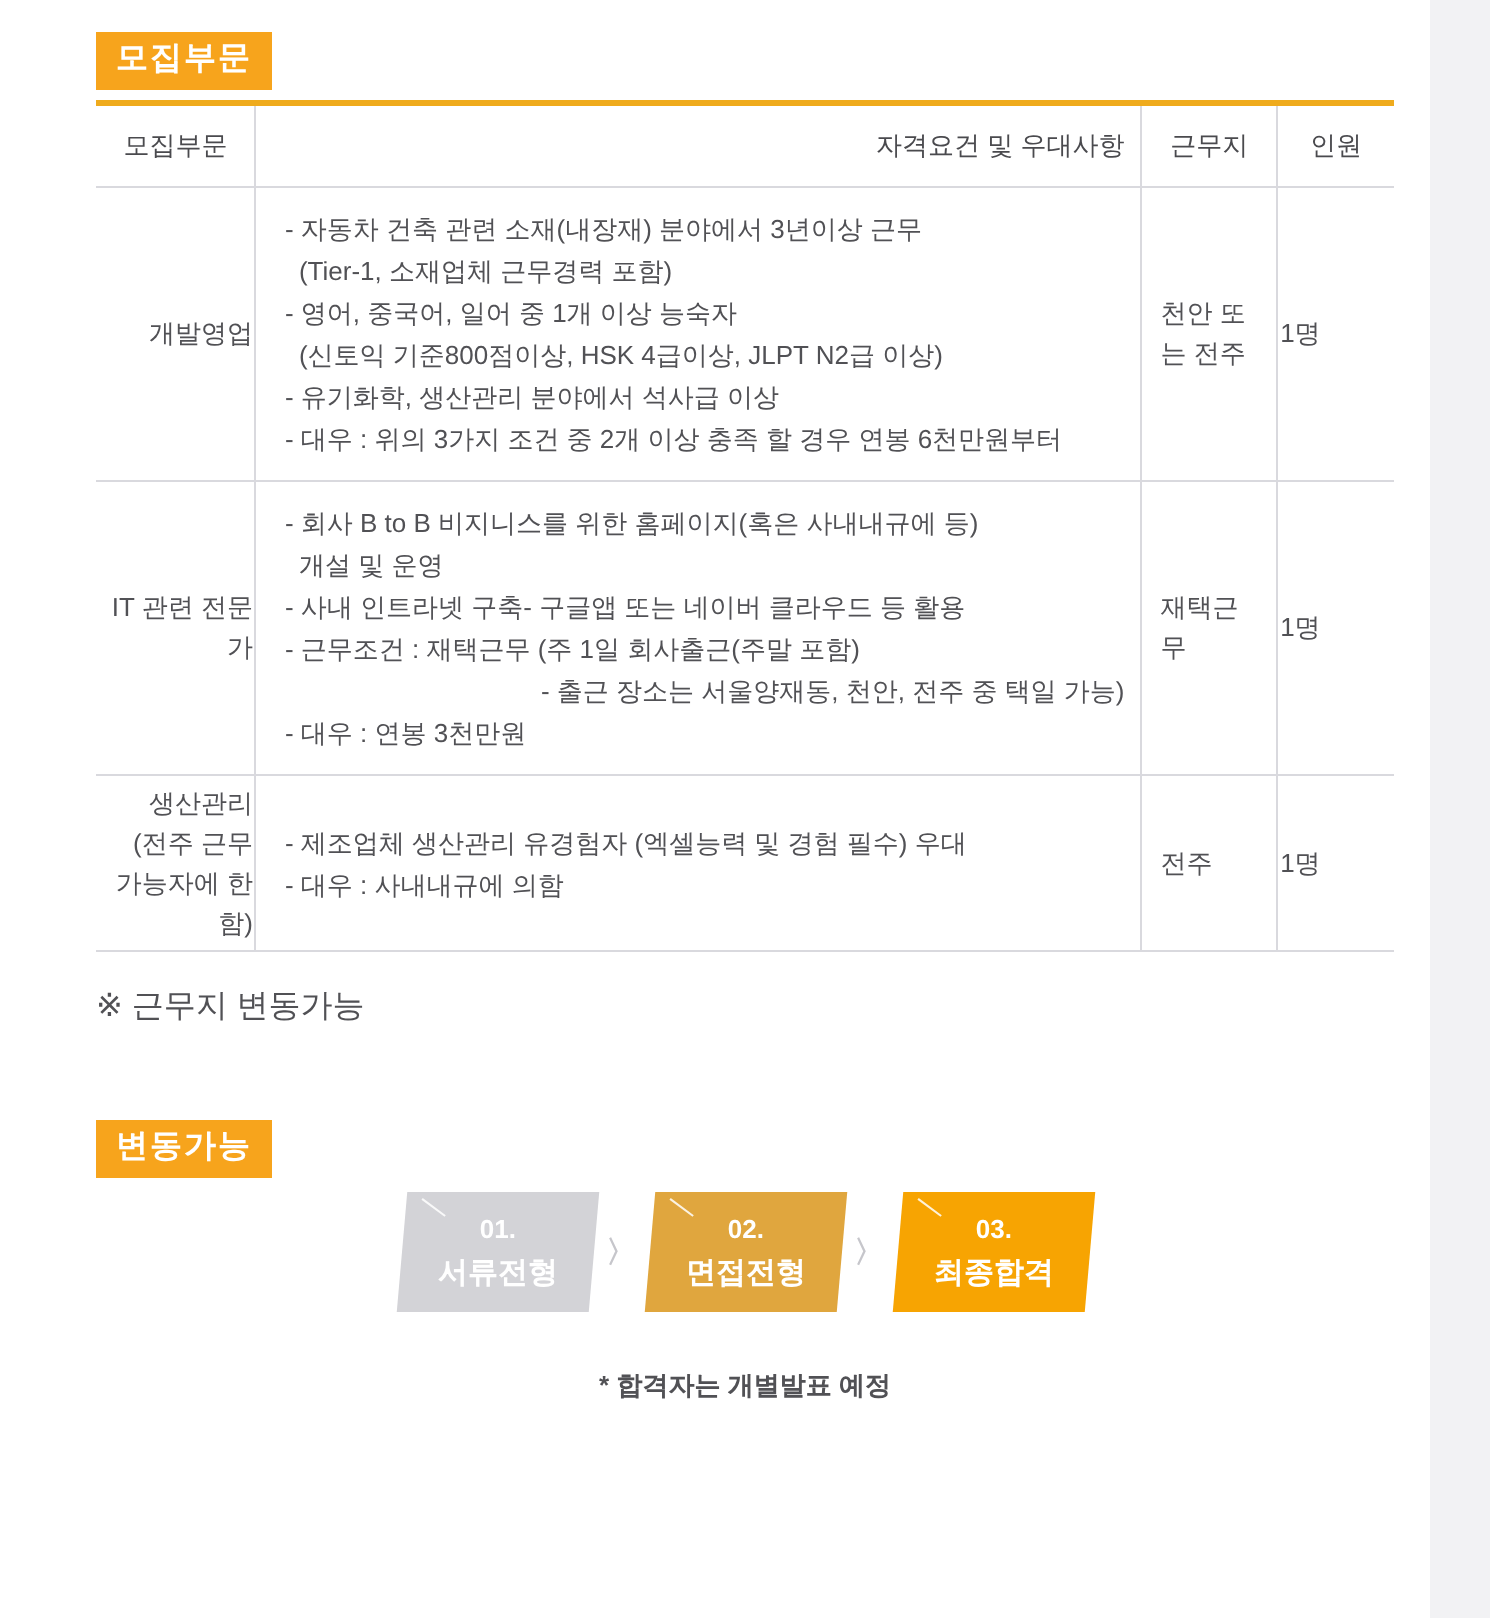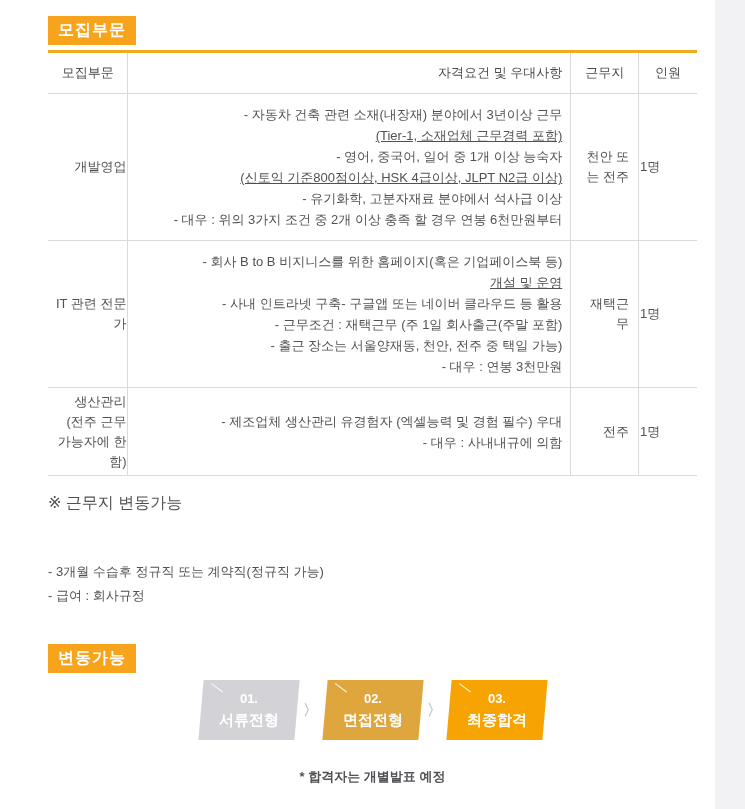--- a/index.html
+++ b/index.html
@@ -22,25 +22,25 @@
     width:649px; border-collapse:collapse; margin-top:5px;
     border-top:3px solid #efab1d; border-bottom:1px solid var(--border);
   }
   .recruit th, .recruit td { border-bottom:1px solid var(--border); font-size:13px; vertical-align:middle; }
   .recruit th + th, .recruit td + td { border-left:1px solid var(--border); }
   .recruit thead tr { height:42px; }
   .recruit th { font-weight:normal; color:#4a4a4e; text-align:center; }
   .row-tall { height:146px; }
   .row-short { height:88px; }
   .col-pos  { width:92px;  text-align:right; font-weight:normal; white-space:pre-line; line-height:20px; }
-  .col-det  { width:415px; padding:10px 8px 10px 14px;text-align:right; }
-  .col-loc  { width:75px;  text-align:right; line-height:20px; padding:0 9px; }
+  .col-det  { width:415px; padding:10px 8px 10px 14px; }
+  .col-loc  { width:75px;  text-align:left; line-height:20px; padding:0 9px; }
   .col-cnt  { width:67px;  }
   .detail-line { line-height:21px; white-space:nowrap; }
-  .ind-0 { padding-left:0; } .ind-1 { padding-left:7px;text-decoration:underline; } .ind-2 { padding-left:128px; }
+  .ind-0 { padding-left:0; } .ind-1 { padding-left:7px; } .ind-2 { padding-left:128px; }
 
   .table-note { font-size:16px; margin-top:17px; }
 
   .section-cond { margin-top:46px; }
   .cond-lines { margin-top:7px; font-size:13px; line-height:24px; }
 
   .section-proc { margin-top:36px; }
   .process { width:649px; margin-top:7px; display:flex; align-items:center; justify-content:center; }
   .step {
     width:96px; height:60px; transform:skewX(-5deg); position:relative;
@@ -77,30 +77,30 @@
         </tr>
       </thead>
       <tbody>
         <tr class="row-tall">
           <td class="col-pos">개발영업</td>
           <td class="col-det">
             <div class="detail-line ind-0">- 자동차 건축 관련 소재(내장재) 분야에서 3년이상 근무</div>
             <div class="detail-line ind-1">(Tier-1, 소재업체 근무경력 포함)</div>
             <div class="detail-line ind-0">- 영어, 중국어, 일어 중 1개 이상 능숙자</div>
             <div class="detail-line ind-1">(신토익 기준800점이상, HSK 4급이상, JLPT N2급 이상)</div>
-            <div class="detail-line ind-0">- 유기화학, 고분자재료 분야에서 석사급 이상</div>
+            <div class="detail-line ind-0">- 유기화학, 생산관리 분야에서 석사급 이상</div>
             <div class="detail-line ind-0">- 대우 : 위의 3가지 조건 중 2개 이상 충족 할 경우 연봉 6천만원부터</div>
           </td>
           <td class="col-loc">천안 또는 전주</td>
           <td class="col-cnt">1명</td>
         </tr>
         <tr class="row-tall">
           <td class="col-pos">IT 관련 전문가</td>
           <td class="col-det">
-            <div class="detail-line ind-0">- 회사 B to B 비지니스를 위한 홈페이지(혹은 기업페이스북 등)</div>
+            <div class="detail-line ind-0">- 회사 B to B 비지니스를 위한 홈페이지(혹은 사내내규에 등)</div>
             <div class="detail-line ind-1">개설 및 운영</div>
             <div class="detail-line ind-0">- 사내 인트라넷 구축- 구글앱 또는 네이버 클라우드 등 활용</div>
             <div class="detail-line ind-0">- 근무조건 : 재택근무 (주 1일 회사출근(주말 포함)</div>
             <div class="detail-line ind-2">- 출근 장소는 서울양재동, 천안, 전주 중 택일 가능)</div>
             <div class="detail-line ind-0">- 대우 : 연봉 3천만원</div>
           </td>
           <td class="col-loc">재택근무</td>
           <td class="col-cnt">1명</td>
         </tr>
         <tr class="row-short">
@@ -114,24 +114,20 @@
           <td class="col-loc">전주</td>
           <td class="col-cnt">1명</td>
         </tr>
       </tbody>
     </table>
 
     <div class="table-note">※ 근무지 변동가능</div>
   </div>
 
   <div class="section-cond">
-    <div class="cond-lines">
-      <div>- 3개월 수습후 정규직 또는 계약직(정규직 가능)</div>
-      <div>- 급여 : 회사규정</div>
-    </div>
   </div>
 
   <div class="section-proc">
     <span class="badge">변동가능</span>
 
     <div class="process">
       <div class="step" style="background: rgb(211, 211, 215);">
         <div class="step-inner">
           <div class="step-num">01.</div>
           <div class="step-label">서류전형</div>

